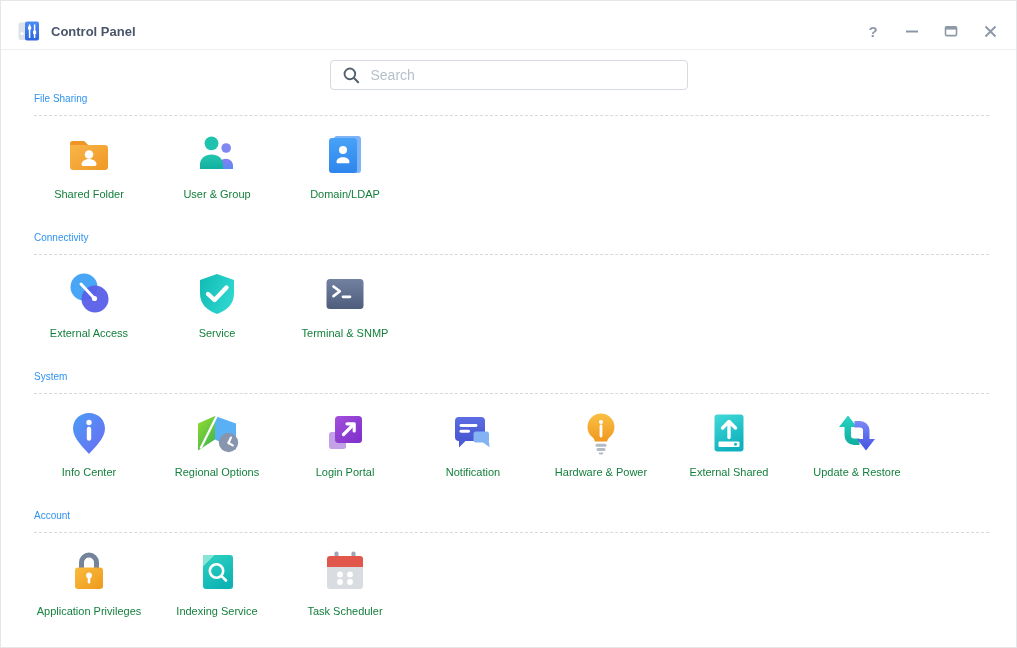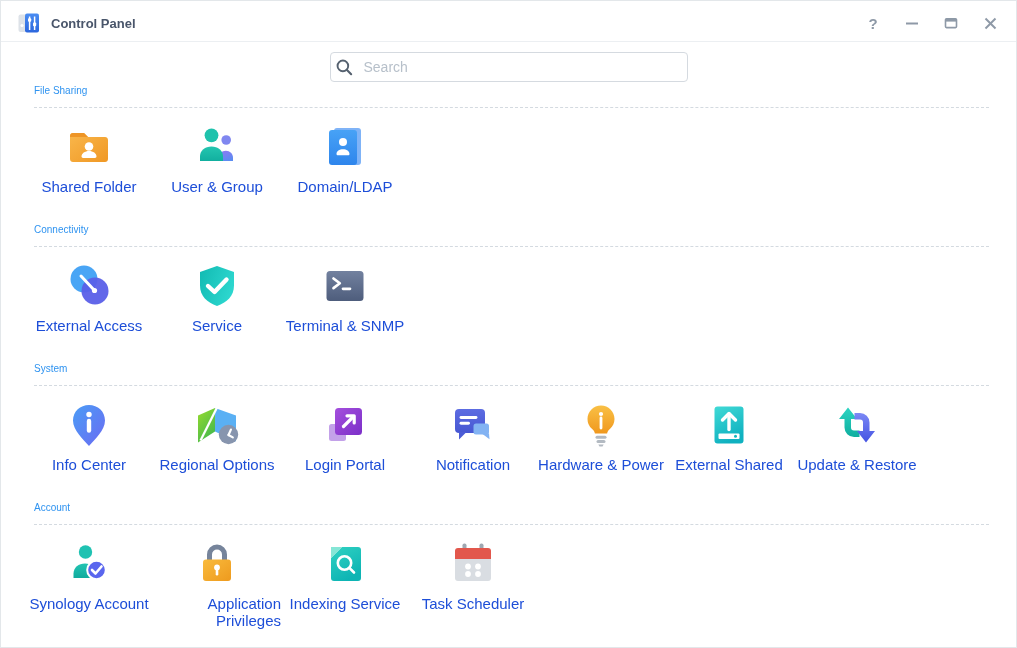--- a/index.html
+++ b/index.html
@@ -2,44 +2,44 @@
 <html><head>
 <meta charset="utf-8">
 <style>
   html,body{margin:0;padding:0;}
   body{
     width:1017px;height:648px;overflow:hidden;background:#fff;
     font-family:"Liberation Sans",sans-serif;position:relative;
     border:1px solid #e3e7ea;box-sizing:border-box;
   }
   
-  .titlebar{height:36px;display:flex;align-items:center;padding:4px 18px 0 16px;
+  .titlebar{height:36px;display:flex;align-items:center;padding:12px 18px 0 16px;
     border-bottom:1px solid #eceff2;background:#fff;}
   .app-icon{width:24px;height:24px;flex:0 0 auto;}
   .win-title{font-size:13px;font-weight:bold;color:#49556a;margin-left:10px;}
   .win-controls{margin-left:auto;display:flex;align-items:center;gap:23px;}
   .win-btn{width:16px;height:16px;display:flex;align-items:center;justify-content:center;
     color:#8e99a7;cursor:pointer;}
   .help-glyph{font-size:15px;font-weight:bold;color:#8e99a7;line-height:1;}
   
   .search-row{display:flex;justify-content:center;margin-top:10px;}
   .search-box{width:358px;height:30px;border:1px solid #d5dae0;border-radius:4px;
-    display:flex;align-items:center;padding:0 4px;box-sizing:border-box;background:#fff;}
+    display:flex;align-items:center;padding:0 11px;box-sizing:border-box;background:#fff;}
   .search-box input{border:none;outline:none;flex:1;font-size:14px;color:#39424e;
     margin-left:8px;font-family:"Liberation Sans",sans-serif;background:transparent;}
   .search-box input::placeholder{color:#b7c0ca;}
   
   .section{margin:0 27px 0 33px;}
   .section:first-of-type{margin-top:9px;}
   .section-header{font-size:10px;line-height:17px;color:#2f93f0;
     padding-bottom:8px;border-bottom:1px dashed #d4dae0;}
   .row{display:flex;margin-left:-9px;padding:15px 0 26px;}
   .item{width:128px;display:flex;flex-direction:column;align-items:center;cursor:pointer;}
   .glyph48{width:48px;height:48px;flex:0 0 auto;}
-  .item-label{margin-top:7px;font-size:15px;line-height:17px;color:#1d4ed8;text-align:right;}
+  .item-label{margin-top:7px;font-size:11px;line-height:17px;color:#15803d;text-align:left;}
 </style>
 </head>
 <body>
 
 <div class="titlebar">
   <span class="app-icon">
     <svg width="24" height="24" viewBox="0 0 24 24">
       <defs>
           <linearGradient id="g-cp" x1="0" y1="0" x2="0" y2="1">
         <stop offset="0" stop-color="#4a8df2"></stop>
@@ -349,37 +349,20 @@
       <span class="item-label">Update &amp; Restore</span>
     </div>
 
   </div>
 </div>
 
 <div class="section">
   <div class="section-header">Account</div>
   <div class="row">
 
-    <div class="item">
-      <span class="glyph48">
-        <svg width="48" height="48" viewBox="0 0 48 48">
-          <defs>
-              <linearGradient id="g-sa" x1="0" y1="0" x2="0" y2="1">
-            <stop offset="0" stop-color="#22c4b2"></stop>
-                <stop offset="1" stop-color="#10ab9e"></stop>
-              </linearGradient>
-            </defs>
-          <circle cx="20.5" cy="12" r="6.7" fill="#1fc2b2"></circle>
-          <path d="M8.5 38v-4.5c0-5.9 5.1-10 11.5-10s11.5 4.1 11.5 10V38z" fill="url(#g-sa)"></path>
-          <circle cx="31.5" cy="30" r="9.3" fill="#5a66ee" stroke="#fff" stroke-width="2"></circle>
-          <path d="M27 30l3.5 3.5 6-7" stroke="#fff" stroke-width="2.6" fill="none" stroke-linecap="round" stroke-linejoin="round"></path>
-        </svg>
-      </span>
-      <span class="item-label">Synology Account</span>
-    </div>
 
     <div class="item">
       <span class="glyph48">
         <svg width="48" height="48" viewBox="0 0 48 48">
           <defs>
               <linearGradient id="g-ap" x1="0" y1="0" x2="1" y2="1">
             <stop offset="0" stop-color="#f9bb3d"></stop>
                 <stop offset="1" stop-color="#ee9a1e"></stop>
               </linearGradient>
             </defs>

